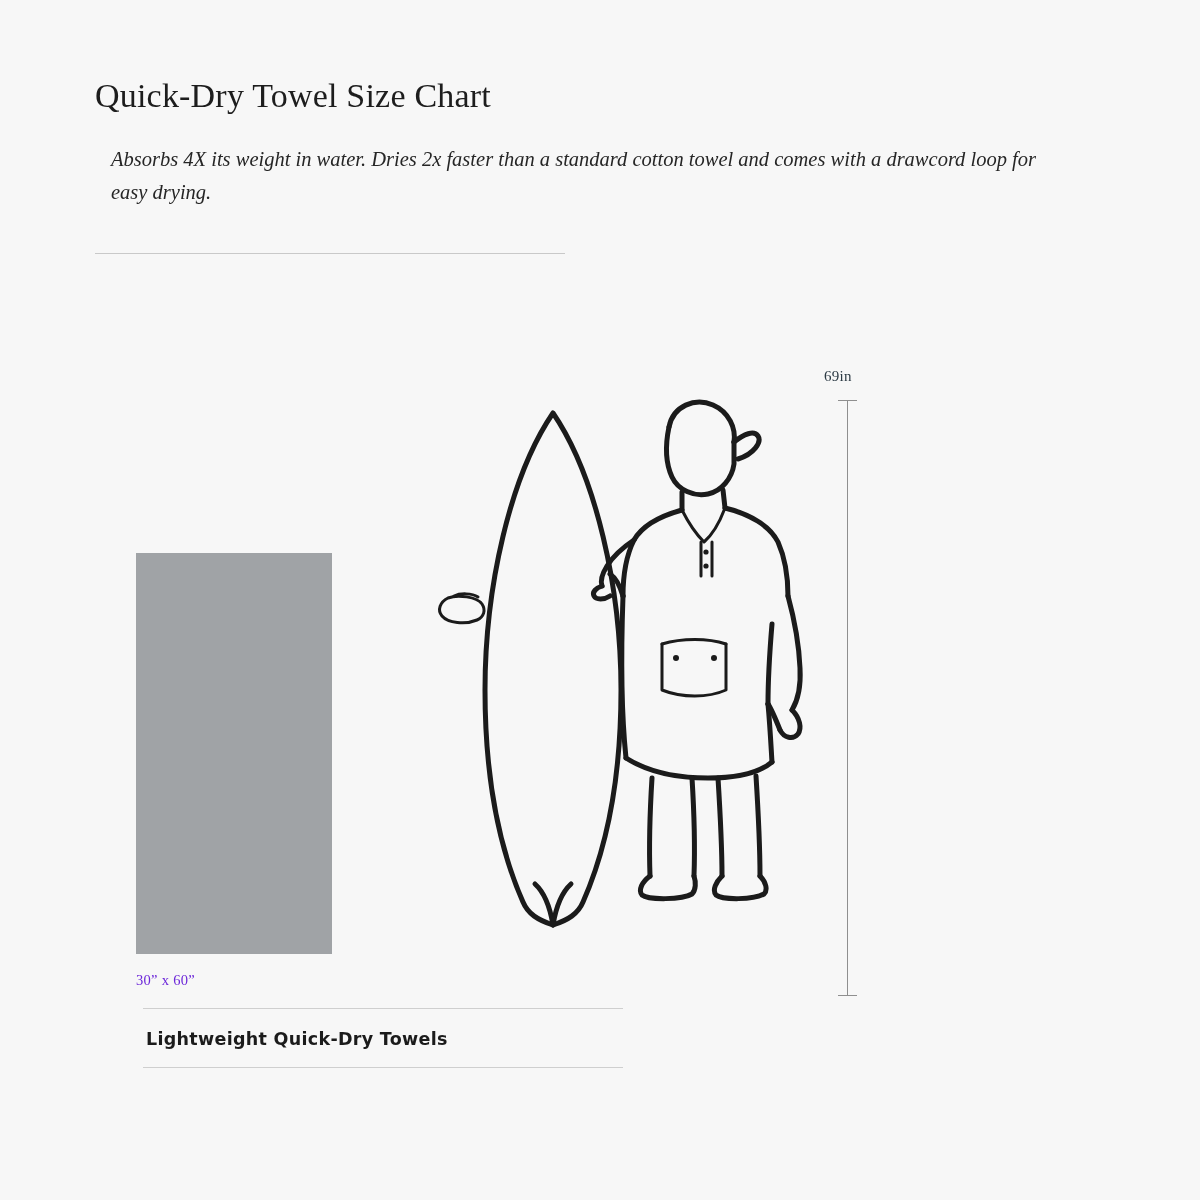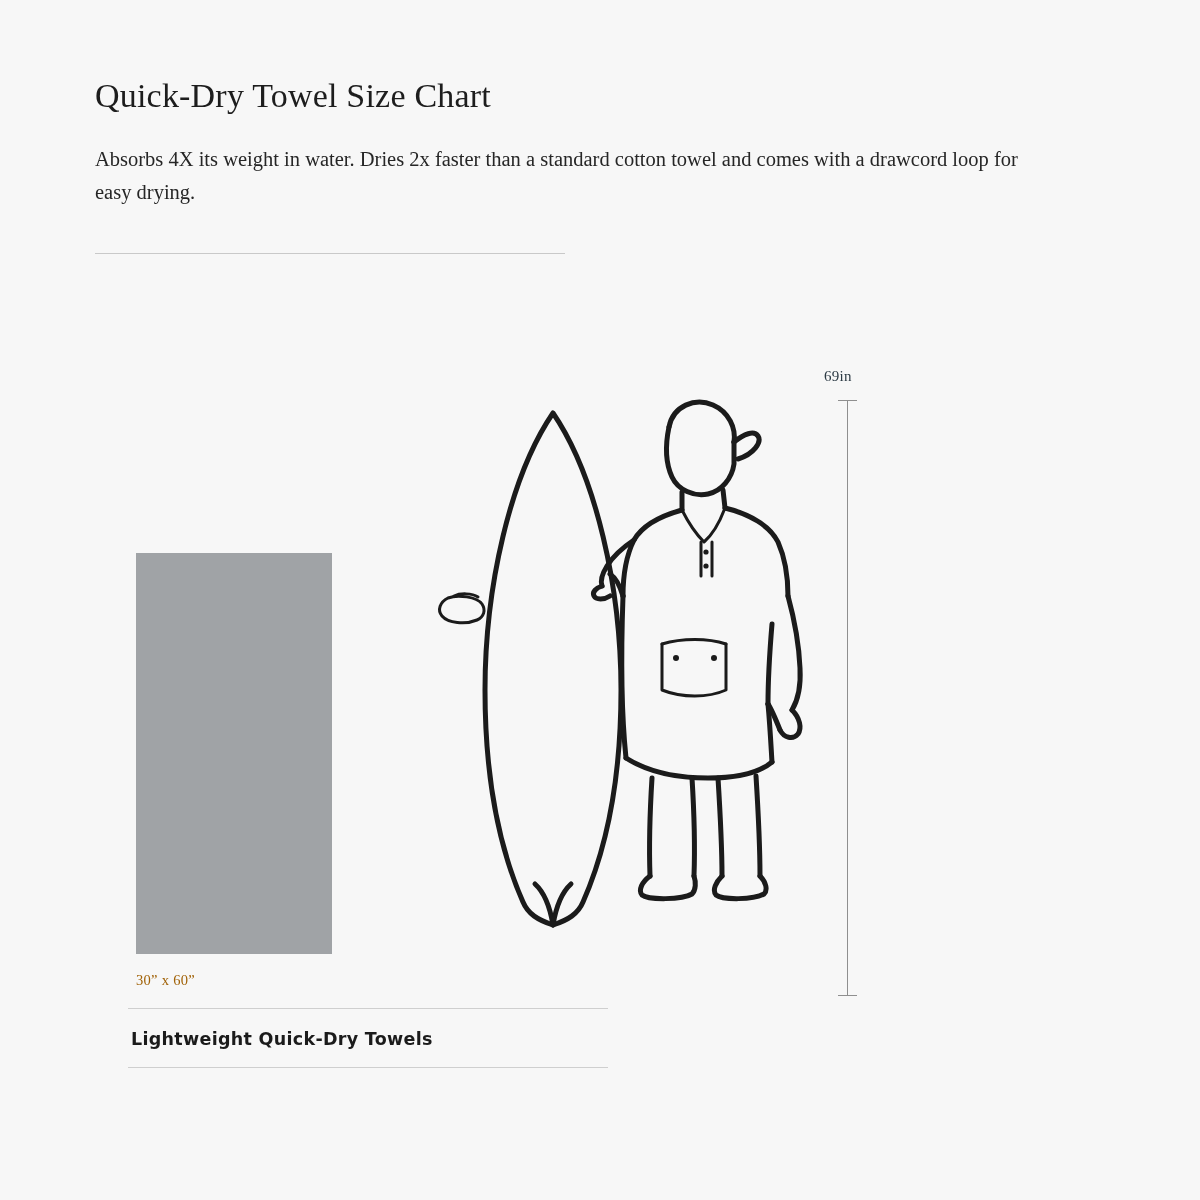--- a/index.html
+++ b/index.html
@@ -32,24 +32,25 @@
     font-family: "Liberation Serif", serif;
     font-size: 34px;
     font-weight: 400;
     letter-spacing: 0.2px;
     color: #1d1d1d;
     margin: 0 0 26px 0;
     line-height: 1.2;
   }
   .subtitle {
     font-family: "Liberation Serif", serif;
+    font-style: italic;
     font-size: 20.5px;
     line-height: 1.6;
     color: #262626;
-    margin: 0;
+    margin: 16px;
     max-width: 960px;
   }
   .rule-top {
     position: absolute;
     left: 95px;
     top: 253px;
     width: 470px;
     height: 1px;
     background: #c9c9c9;
   }
@@ -82,21 +83,21 @@
     width: 196px;
     height: 401px;
     background: #a0a3a6;
   }
   .towel-caption {
     position: absolute;
     left: 136px;
     top: 622px;
     font-family: "Liberation Serif", serif;
     font-size: 14.5px;
-    color: #a16207;
+    color: #6d28d9;
     letter-spacing: 0.3px;
   }
 
   
   .measure {
     position: absolute;
     left: 830px;
     top: 50px;
     width: 40px;
     height: 596px;
@@ -149,21 +150,21 @@
     stroke-width: 3;
   }
   svg.scene .dot {
     fill: #1b1b1b;
     stroke: none;
   }
 
   
   .legend {
     position: absolute;
-    left: 128px;
+    left: 143px;
     top: 1008px;
     width: 480px;
   }
   .legend .divider {
     height: 1px;
     background: #cfcfcf;
     width: 480px;
   }
   .legend-row {
     font-family: "DejaVu Sans", sans-serif;

